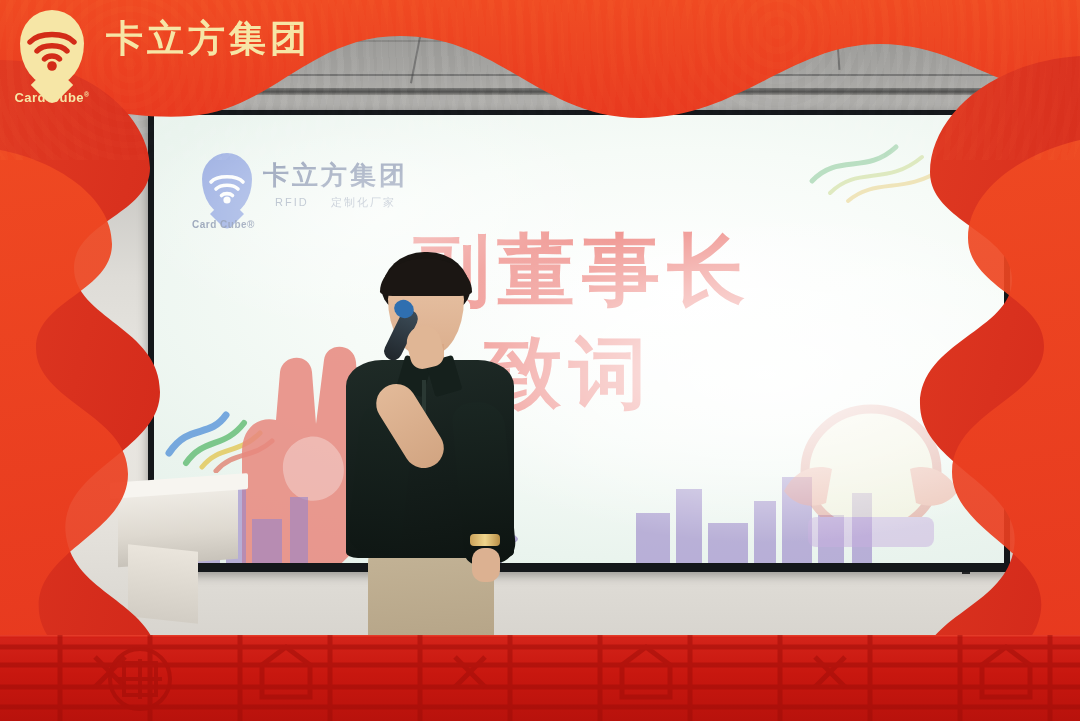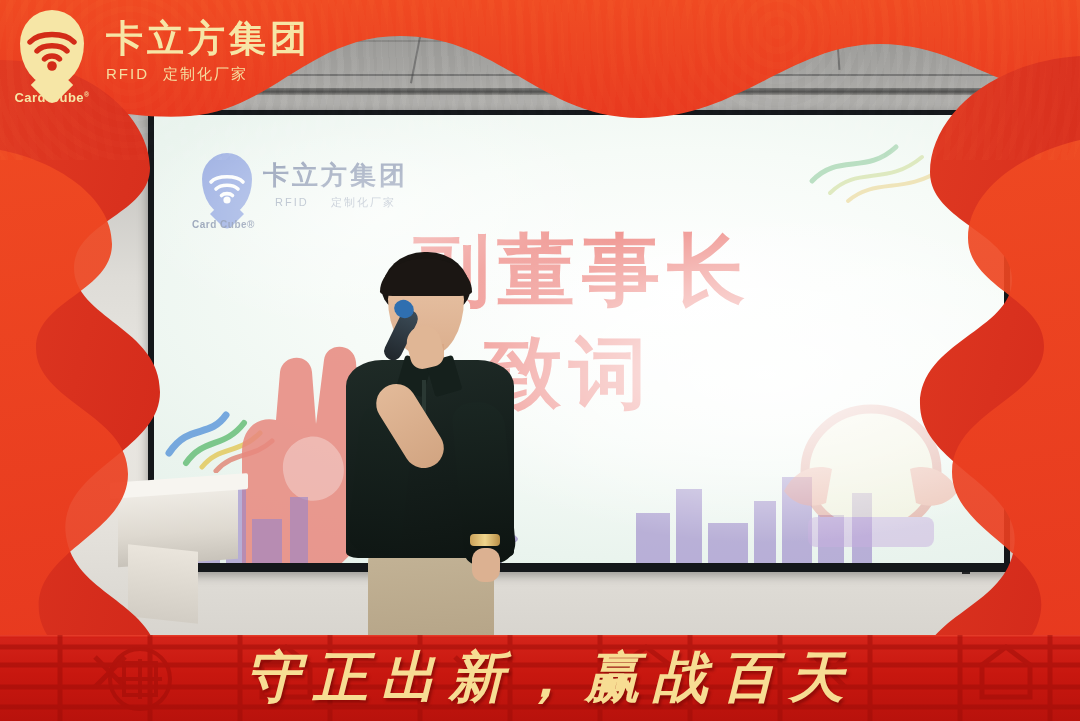--- a/index.html
+++ b/index.html
@@ -405,23 +405,20 @@
           <path d="M24.5 41 C28 37 36 37 39.5 41"></path>
         </g>
         <circle cx="32" cy="48" r="4.8" fill="#d32b17"></circle>
       </svg>
       <div class="cardcube">
         <span>Card Cube</span><sup>®</sup>
       </div>
     </div>
     <div class="brand-text">
       <div class="brand-cn">卡立方集团</div>
-      <div class="brand-sub">
-        <span>RFID</span><span class="gap"></span><span>定制化厂家</span>
-      </div>
     </div>
   </div>
 
   <div class="banner">
     <div class="banner-top-edge"></div>
     <svg class="lattice" viewBox="0 0 1080 86" preserveAspectRatio="none">
       <g stroke="#9c0d08" stroke-width="5" fill="none" opacity=".9">
         <line x1="0" y1="12" x2="1080" y2="12"></line>
         <line x1="0" y1="30" x2="1080" y2="30"></line>
         <line x1="0" y1="52" x2="1080" y2="52"></line>
@@ -454,16 +451,15 @@
           <path d="M982 30 L1006 12 L1030 30 L1030 62 L982 62 Z"></path>
         </g>
       </g>
       <g stroke="#9c0d08" stroke-width="4" fill="none" opacity=".95">
         <circle cx="140" cy="44" r="30"></circle>
         <rect x="124" y="28" width="32" height="32"></rect>
         <line x1="140" y1="24" x2="140" y2="64"></line>
         <line x1="118" y1="44" x2="162" y2="44"></line>
       </g>
     </svg>
-    <div class="banner-text">守正出新，赢战百天</div>
   </div>
 
 </div>
 
 </body></html>

